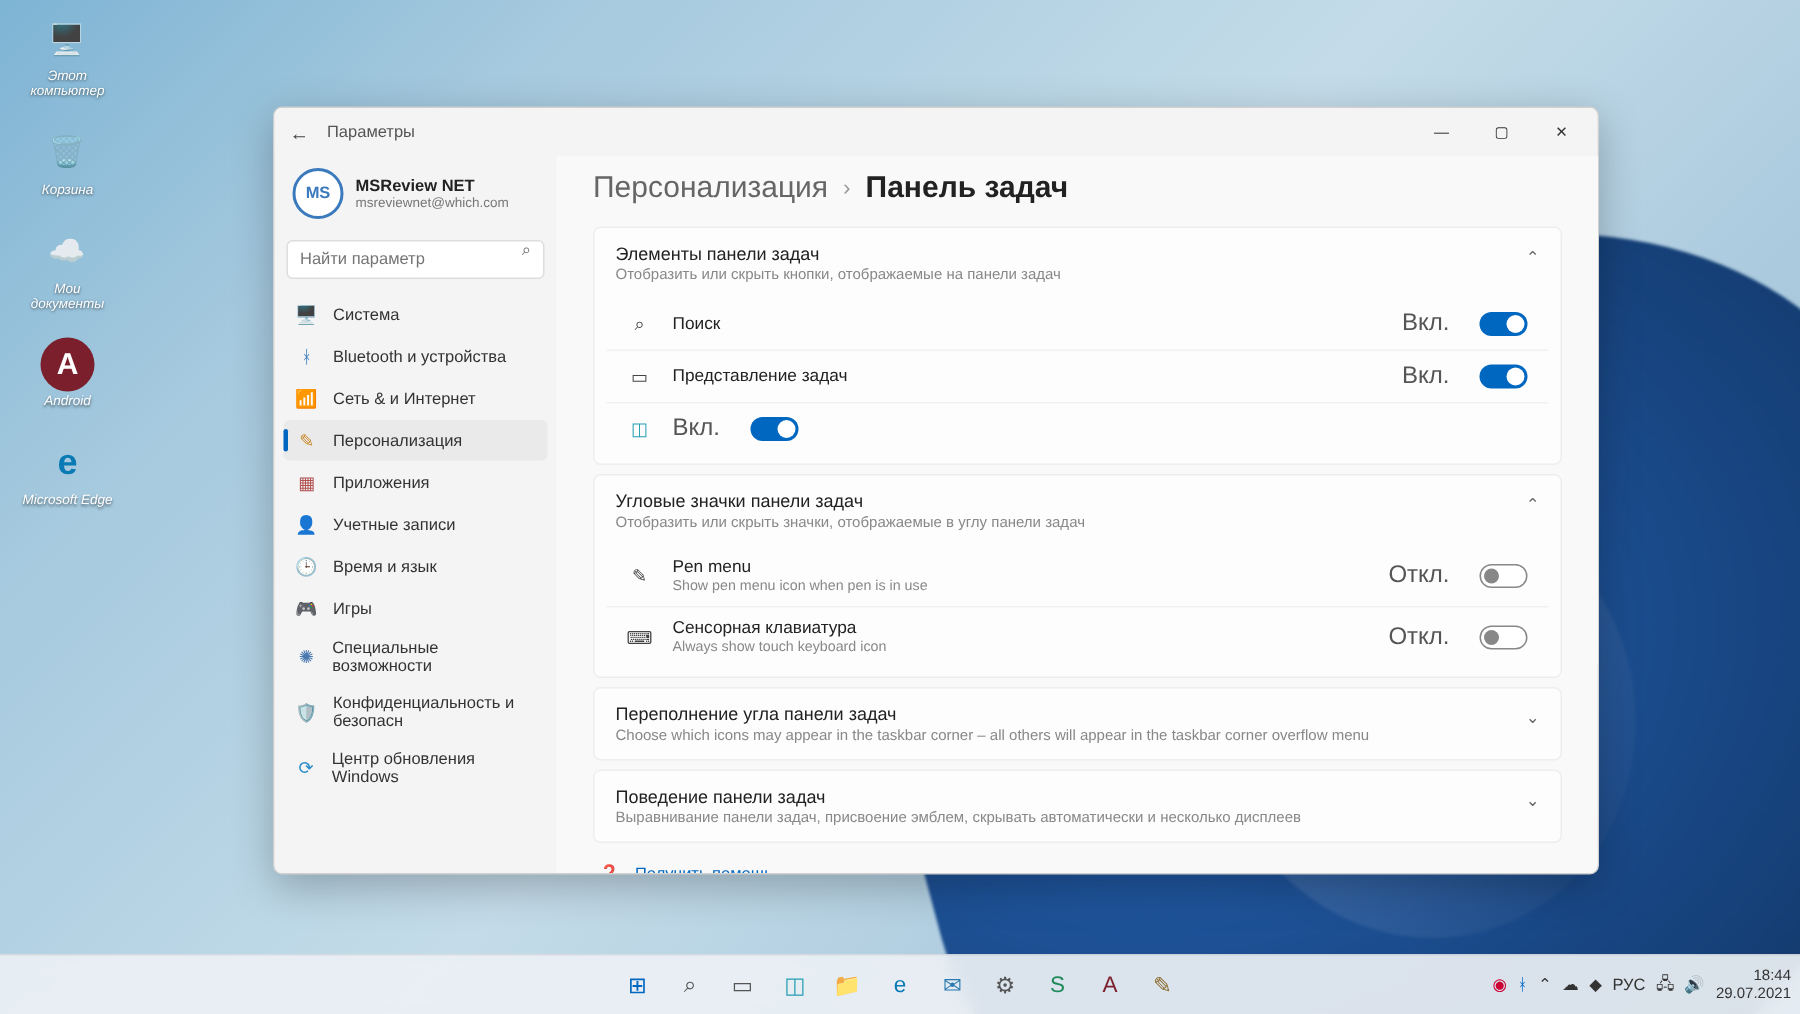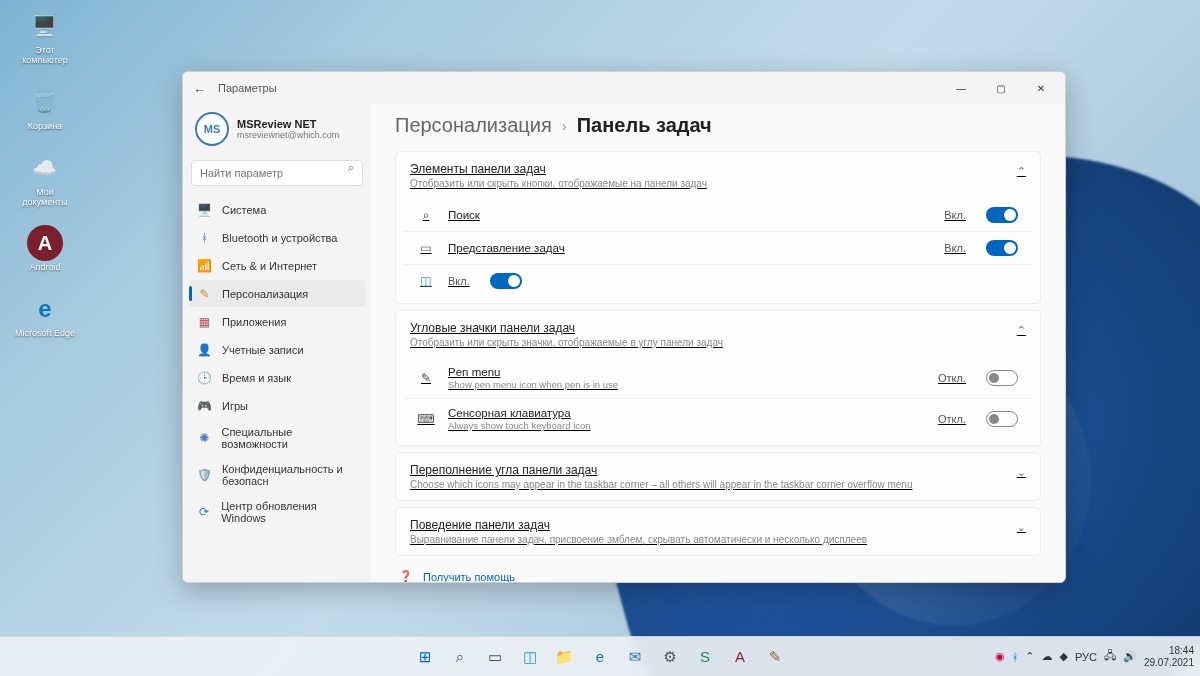--- a/index.html
+++ b/index.html
@@ -2,21 +2,21 @@
 <html><head>
 <meta charset="utf-8">
 <style>
 * { margin: 0; padding: 0; box-sizing: border-box; font-family: "Segoe UI", Tahoma, sans-serif; }
 body { width: 1200px; height: 676px; overflow: hidden; position: relative; background: linear-gradient(135deg, #7eb4d4 0%, #a5c9de 20%, #c4dce9 50%, #8eb5d1 100%); }
 .wallpaper-shape { position: absolute; right: -100px; bottom: -100px; width: 700px; height: 600px; background: radial-gradient(ellipse at 30% 40%, #2563b5 0%, #1a4a8a 45%, #0d2f5a 100%); border-radius: 60% 40% 55% 45% / 50% 35% 60% 40%; transform: rotate(-15deg); filter: blur(1px); }
 .wallpaper-shape::after { content:""; position:absolute; left:30%; top:25%; width:40%; height:50%; background: linear-gradient(130deg, rgba(255,255,255,.18), rgba(255,255,255,0)); border-radius:50%; }
 .desktop-icons { position: absolute; left: 14px; top: 8px; display: flex; flex-direction: column; gap: 18px; }
 .desktop-icon { width: 62px; display: flex; flex-direction: column; align-items: center; gap: 2px; cursor: pointer; }
 .di-img { width: 36px; height: 36px; border-radius: 6px; display: flex; align-items: center; justify-content: center; font-size: 20px; }
-.di-label { font-size: 9px; color: #fff; text-shadow: 0 1px 2px rgba(0,0,0,.6); text-align: center; line-height: 1.1; word-break: break-word; }
+.di-label { font-size: 9px; color: #fff; text-shadow: 0 1px 2px rgba(0,0,0,.6); text-align: center; line-height: 1.1; word-break: break-word; font-style: italic; }
 .settings-window { position: absolute; left: 182px; top: 71px; width: 884px; height: 512px; background: #f9f9f9; border: 1px solid #d0d0d0; border-radius: 6px; box-shadow: 0 8px 28px rgba(0,0,0,.25); display: flex; flex-direction: column; overflow: hidden; }
 .titlebar { height: 32px; display: flex; align-items: center; justify-content: space-between; padding: 0 4px 0 10px; background: #f4f4f4; }
 .tb-left { display: flex; align-items: center; gap: 12px; font-size: 11px; color: #555; }
 .back-arrow { font-size: 13px; color: #444; cursor: pointer; }
 .win-controls { display: flex; }
 .win-btn { width: 40px; height: 28px; display: flex; align-items: center; justify-content: center; font-size: 10px; color: #333; cursor: pointer; }
 .window-body { flex: 1; display: flex; overflow: hidden; }
 .sidebar { width: 188px; background: #f4f4f4; padding: 0 6px 8px 6px; display: flex; flex-direction: column; gap: 4px; overflow: hidden; }
 .profile { display: flex; align-items: center; gap: 8px; padding: 8px 6px 10px 6px; }
 .avatar { width: 34px; height: 34px; border-radius: 50%; border: 2px solid #3a7abd; display: flex; align-items: center; justify-content: center; font-size: 11px; font-weight: 700; color: #3a7abd; background: #fff; }
@@ -28,33 +28,33 @@
 .nav { display: flex; flex-direction: column; gap: 1px; }
 .nav-item { display: flex; align-items: center; gap: 10px; padding: 6px 8px; border-radius: 4px; font-size: 11px; color: #333; cursor: pointer; position: relative; }
 .nav-item.active { background: #eaeaea; }
 .nav-item.active::before { content:""; position:absolute; left:0; top:6px; bottom:6px; width:3px; background:#0067c0; border-radius:2px; }
 .nav-icon { width: 15px; height: 15px; display: flex; align-items: center; justify-content: center; font-size: 12px; }
 .content { flex: 1; background: #f9f9f9; padding: 4px 24px 8px 24px; overflow-y: auto; }
 .breadcrumb { font-size: 20px; color: #222; display: flex; align-items: center; gap: 10px; padding: 6px 0 14px 0; }
 .breadcrumb .bc1 { font-weight: 400; color: #666; }
 .breadcrumb .sep { color: #999; font-size: 15px; }
 .breadcrumb .bc2 { font-weight: 600; }
-.panel { background: #fdfdfd; border: 1px solid #eee; border-radius: 5px; margin-bottom: 6px; text-decoration: underline; }
+.panel { background: #fdfdfd; border: 1px solid #eee; border-radius: 5px; margin-bottom: 6px; }
 .panel-header { padding: 10px 14px; display: flex; justify-content: space-between; align-items: flex-start; cursor: pointer; }
 .ph-text .pht { font-size: 12px; color: #222; }
 .ph-text .phd { font-size: 10px; color: #888; margin-top: 2px; }
 .chev { font-size: 11px; color: #666; margin-top: 3px; }
 .panel-body { padding: 0 8px 6px 8px; }
 .row { display: flex; align-items: center; padding: 8px 14px; border-top: 1px solid #f1f1f1; gap: 14px; }
 .row:first-child { border-top: none; }
 .row-icon { width: 16px; height: 16px; display: flex; align-items: center; justify-content: center; font-size: 12px; color: #444; }
 .row-main { flex: 1; }
 .row-title { font-size: 11.5px; color: #222; }
 .row-sub { font-size: 9.5px; color: #888; margin-top: 1px; }
-.row-state { font-size: 11px; color: #555; margin-right: 6px; }
+.row-state { font-size: 16px; color: #555; margin-right: 6px; }
 .toggle { width: 32px; height: 16px; border-radius: 9px; position: relative; cursor: pointer; }
 .toggle.on { background: #0067c0; }
 .toggle.off { background: #fff; border: 1px solid #888; }
 .toggle .knob { position: absolute; top: 2px; width: 12px; height: 12px; border-radius: 50%; }
 .toggle.on .knob { right: 2px; background: #fff; }
 .toggle.off .knob { left: 2px; background: #888; width: 10px; height: 10px; top: 2px; }
 .help-links { padding: 8px 4px; display: flex; flex-direction: column; gap: 6px; }
 .help-link { display: flex; align-items: center; gap: 10px; font-size: 11px; color: #0067c0; cursor: pointer; }
 .help-link .hi { width: 14px; color: #555; font-size: 11px; }
 .taskbar { position: absolute; left: 0; right: 0; bottom: 0; height: 40px; background: rgba(236,240,244,.92); backdrop-filter: blur(6px); border-top: 1px solid rgba(0,0,0,.08); display: flex; align-items: center; }

